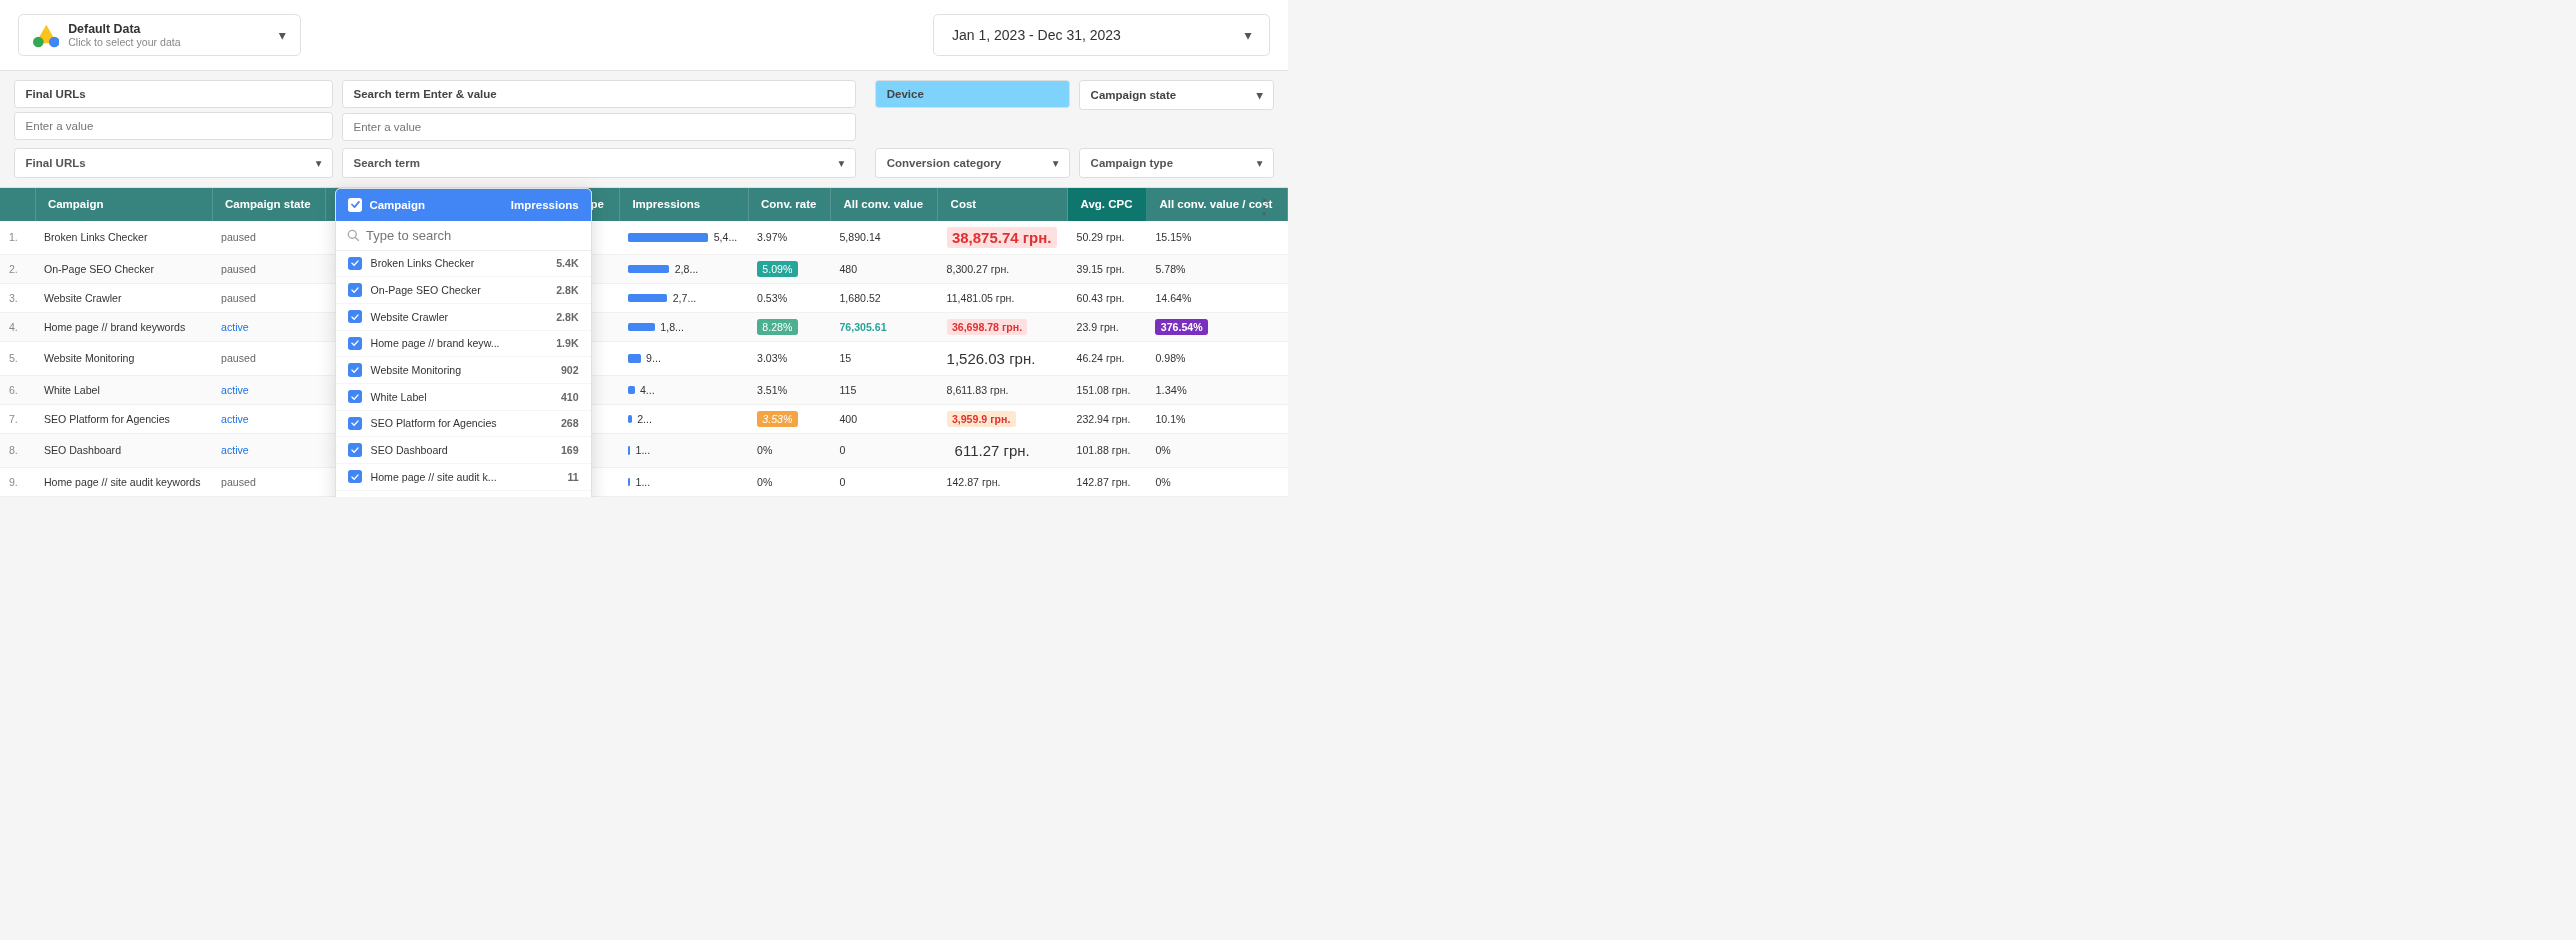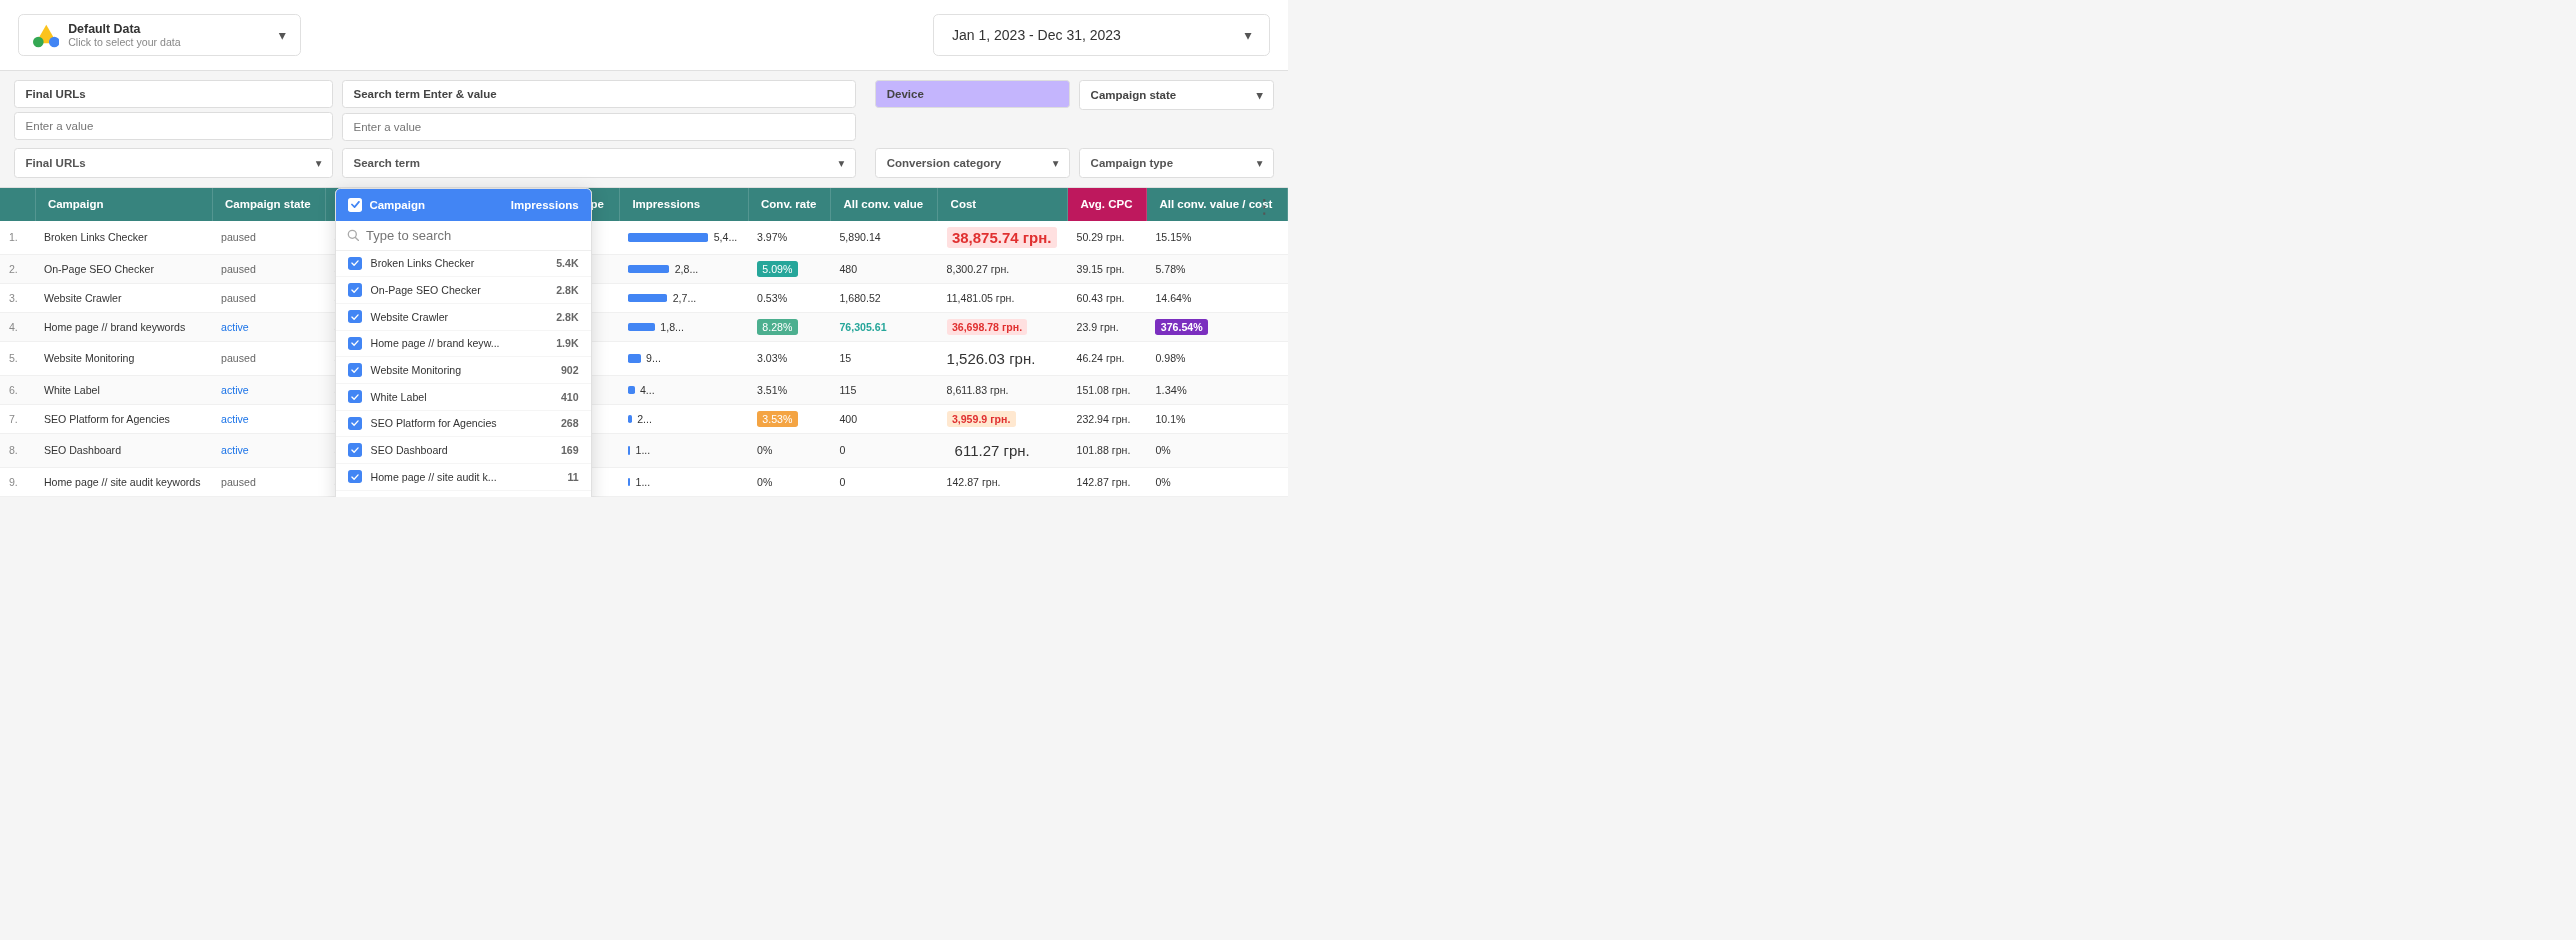--- a/index.html
+++ b/index.html
@@ -92,21 +92,21 @@
       </div>
 
       <div style="display:flex; flex-direction:column; gap:5px; flex:1; min-width:514px;">
         <div style="font-size:11.5px; font-weight:700; color:#444; padding:7px 10.6px; border:0.9px solid #ddd; border-radius:3.5px; background:#fff;">Search term Enter &amp; value</div>
         <input style="padding: 7px 10.6px; border: 0.9px solid rgb(221, 221, 221); border-radius: 3.5px; background: rgb(255, 255, 255); font-size: 11.5px; color: rgb(170, 170, 170); outline: none;" placeholder="Enter a value">
       </div>
 
       <div style="flex:1;"></div>
 
       <div style="display:flex; flex-direction:column; gap:4.4px; min-width:195px;">
-        <div style="font-size:11.5px; font-weight:700; color:#444; padding:7px 10.6px; border:0.9px solid #ddd; border-radius:3.5px; background:#c4b5fd; display:flex; align-items:center; justify-content:space-between; cursor:pointer;">Device</div>
+        <div style="font-size:11.5px; font-weight:700; color:#444; padding:7px 10.6px; border:0.9px solid #ddd; border-radius:3.5px; background:#7dd3fc; display:flex; align-items:center; justify-content:space-between; cursor:pointer;">Device</div>
       </div>
 
       <div style="display:flex; flex-direction:column; gap:4.4px; min-width:195px;">
         <div style="font-size:11.5px; font-weight:700; color:#444; padding:7px 10.6px; border:0.9px solid #ddd; border-radius:3.5px; background:#fff; display:flex; align-items:center; justify-content:space-between; cursor:pointer;">
           <span>Campaign state</span>
           <span style="color:#555;">▾</span>
         </div>
       </div>
     </div>
 
@@ -146,21 +146,21 @@
           <tr>
             <th style="background:#37847e; color:#fff; width:35px;"></th>
             <th style="background:#37847e; color:#fff;">Campaign</th>
             <th style="background:#37847e; color:#fff;">Campaign state</th>
             <th style="background:#37847e; color:#fff;">Campaign type</th>
             <th style="background:#37847e; color:#fff;">Campaign Bid Strategy Type</th>
             <th style="background:#37847e; color:#fff;">Impressions</th>
             <th style="background:#37847e; color:#fff;">Conv. rate</th>
             <th style="background:#37847e; color:#fff;">All conv. value</th>
             <th style="background:#37847e; color:#fff;">Cost</th>
-            <th style="background:#be185d; color:#fff;">Avg. CPC</th>
+            <th style="background:#0f766e; color:#fff;">Avg. CPC</th>
             <th style="background:#37847e; color:#fff;">All conv. value / cost</th>
           </tr>
         </thead>
         <tbody id="table-body">
         <tr style="border-bottom: 0.9px solid rgb(240, 240, 240); background: rgb(255, 255, 255);">
       <td style="padding:8px 8.9px; font-size:10.6px; color:#888;">1.</td>
       <td style="padding:8px 8.9px; font-size:10.6px; color:#333; font-weight:500;">Broken Links Checker</td>
       <td style="padding:8px 8.9px; font-size:10.6px; color:#666;">paused</td>
       <td style="padding:8px 8.9px; font-size:10.6px; color:#333;">Search Only</td>
       <td style="padding:8px 8.9px; font-size:10.6px; color:#333;">Maximize Conversions</td>
@@ -271,21 +271,21 @@
       <td style="padding:8px 8.9px; font-size:10.6px; color:#333; font-weight:500;">SEO Platform for Agencies</td>
       <td style="padding:8px 8.9px; font-size:10.6px; color:#1a73e8;">active</td>
       <td style="padding:8px 8.9px; font-size:10.6px; color:#333;">Search Only</td>
       <td style="padding:8px 8.9px; font-size:10.6px; color:#333;">Maximize Conversions</td>
       <td style="padding:8px 8.9px;">
                 <div style="display:flex; align-items:center; gap:5.3px;">
       <div style="width:3.5px; height:8.9px; background:#4285f4; border-radius:1.8px;"></div>
       <span style="font-size:10.6px; color:#333;">2...</span>
     </div>
               </td>
-      <td style="padding:8px 8.9px;"><span style="font-size:10.6px; background:#f4a443; color:#fff; padding:1.8px 5.3px; border-radius:2.7px;">3.53%</span></td>
+      <td style="padding:8px 8.9px;font-style:italic;"><span style="font-size:10.6px; background:#f4a443; color:#fff; padding:1.8px 5.3px; border-radius:2.7px;">3.53%</span></td>
       <td style="padding:8px 8.9px;"><span style="font-size:10.6px; color:#333;">400</span></td>
       <td style="padding:8px 8.9px;"><span style="font-size:10.6px; color:#e03030; font-weight:600; background:#ffe8d0; padding:1.8px 5.3px; border-radius:2.7px;">3,959.9 грн.</span></td>
       <td style="padding:8px 8.9px; font-size:10.6px; color:#333;">232.94 грн.</td>
       <td style="padding:8px 8.9px;"><span style="font-size:10.6px; color:#333;">10.1%</span></td>
     </tr>
             <tr style="border-bottom: 0.9px solid rgb(240, 240, 240); background: rgb(250, 250, 250);">
       <td style="padding:8px 8.9px; font-size:10.6px; color:#888;">8.</td>
       <td style="padding:8px 8.9px; font-size:10.6px; color:#333; font-weight:500;">SEO Dashboard</td>
       <td style="padding:8px 8.9px; font-size:10.6px; color:#1a73e8;">active</td>
       <td style="padding:8px 8.9px; font-size:10.6px; color:#333;">Search Only</td>

